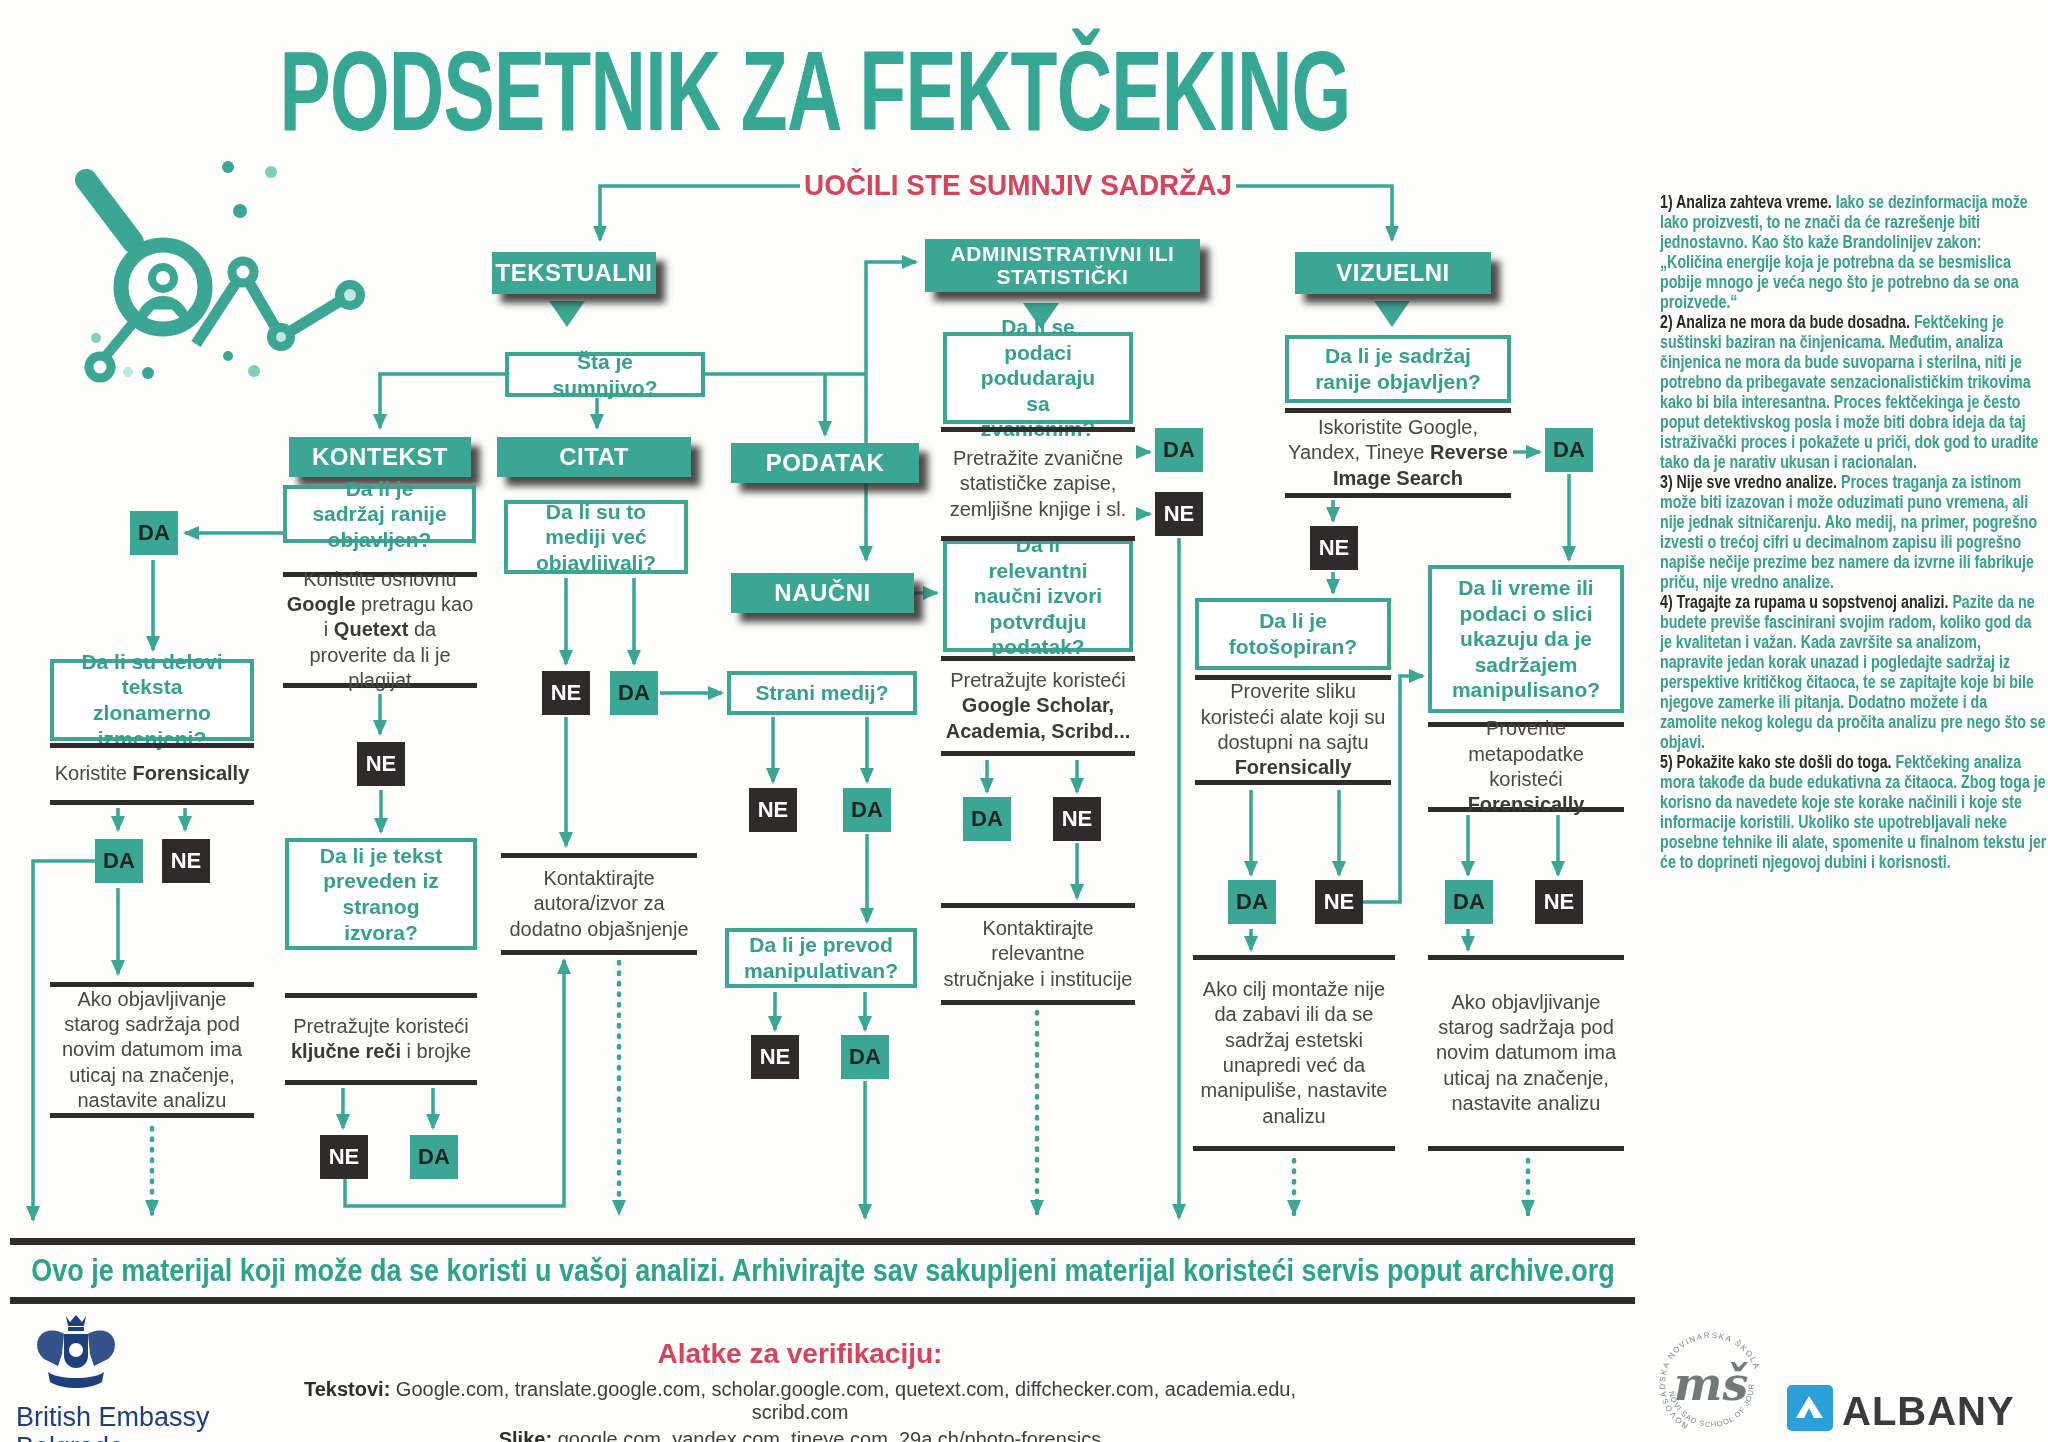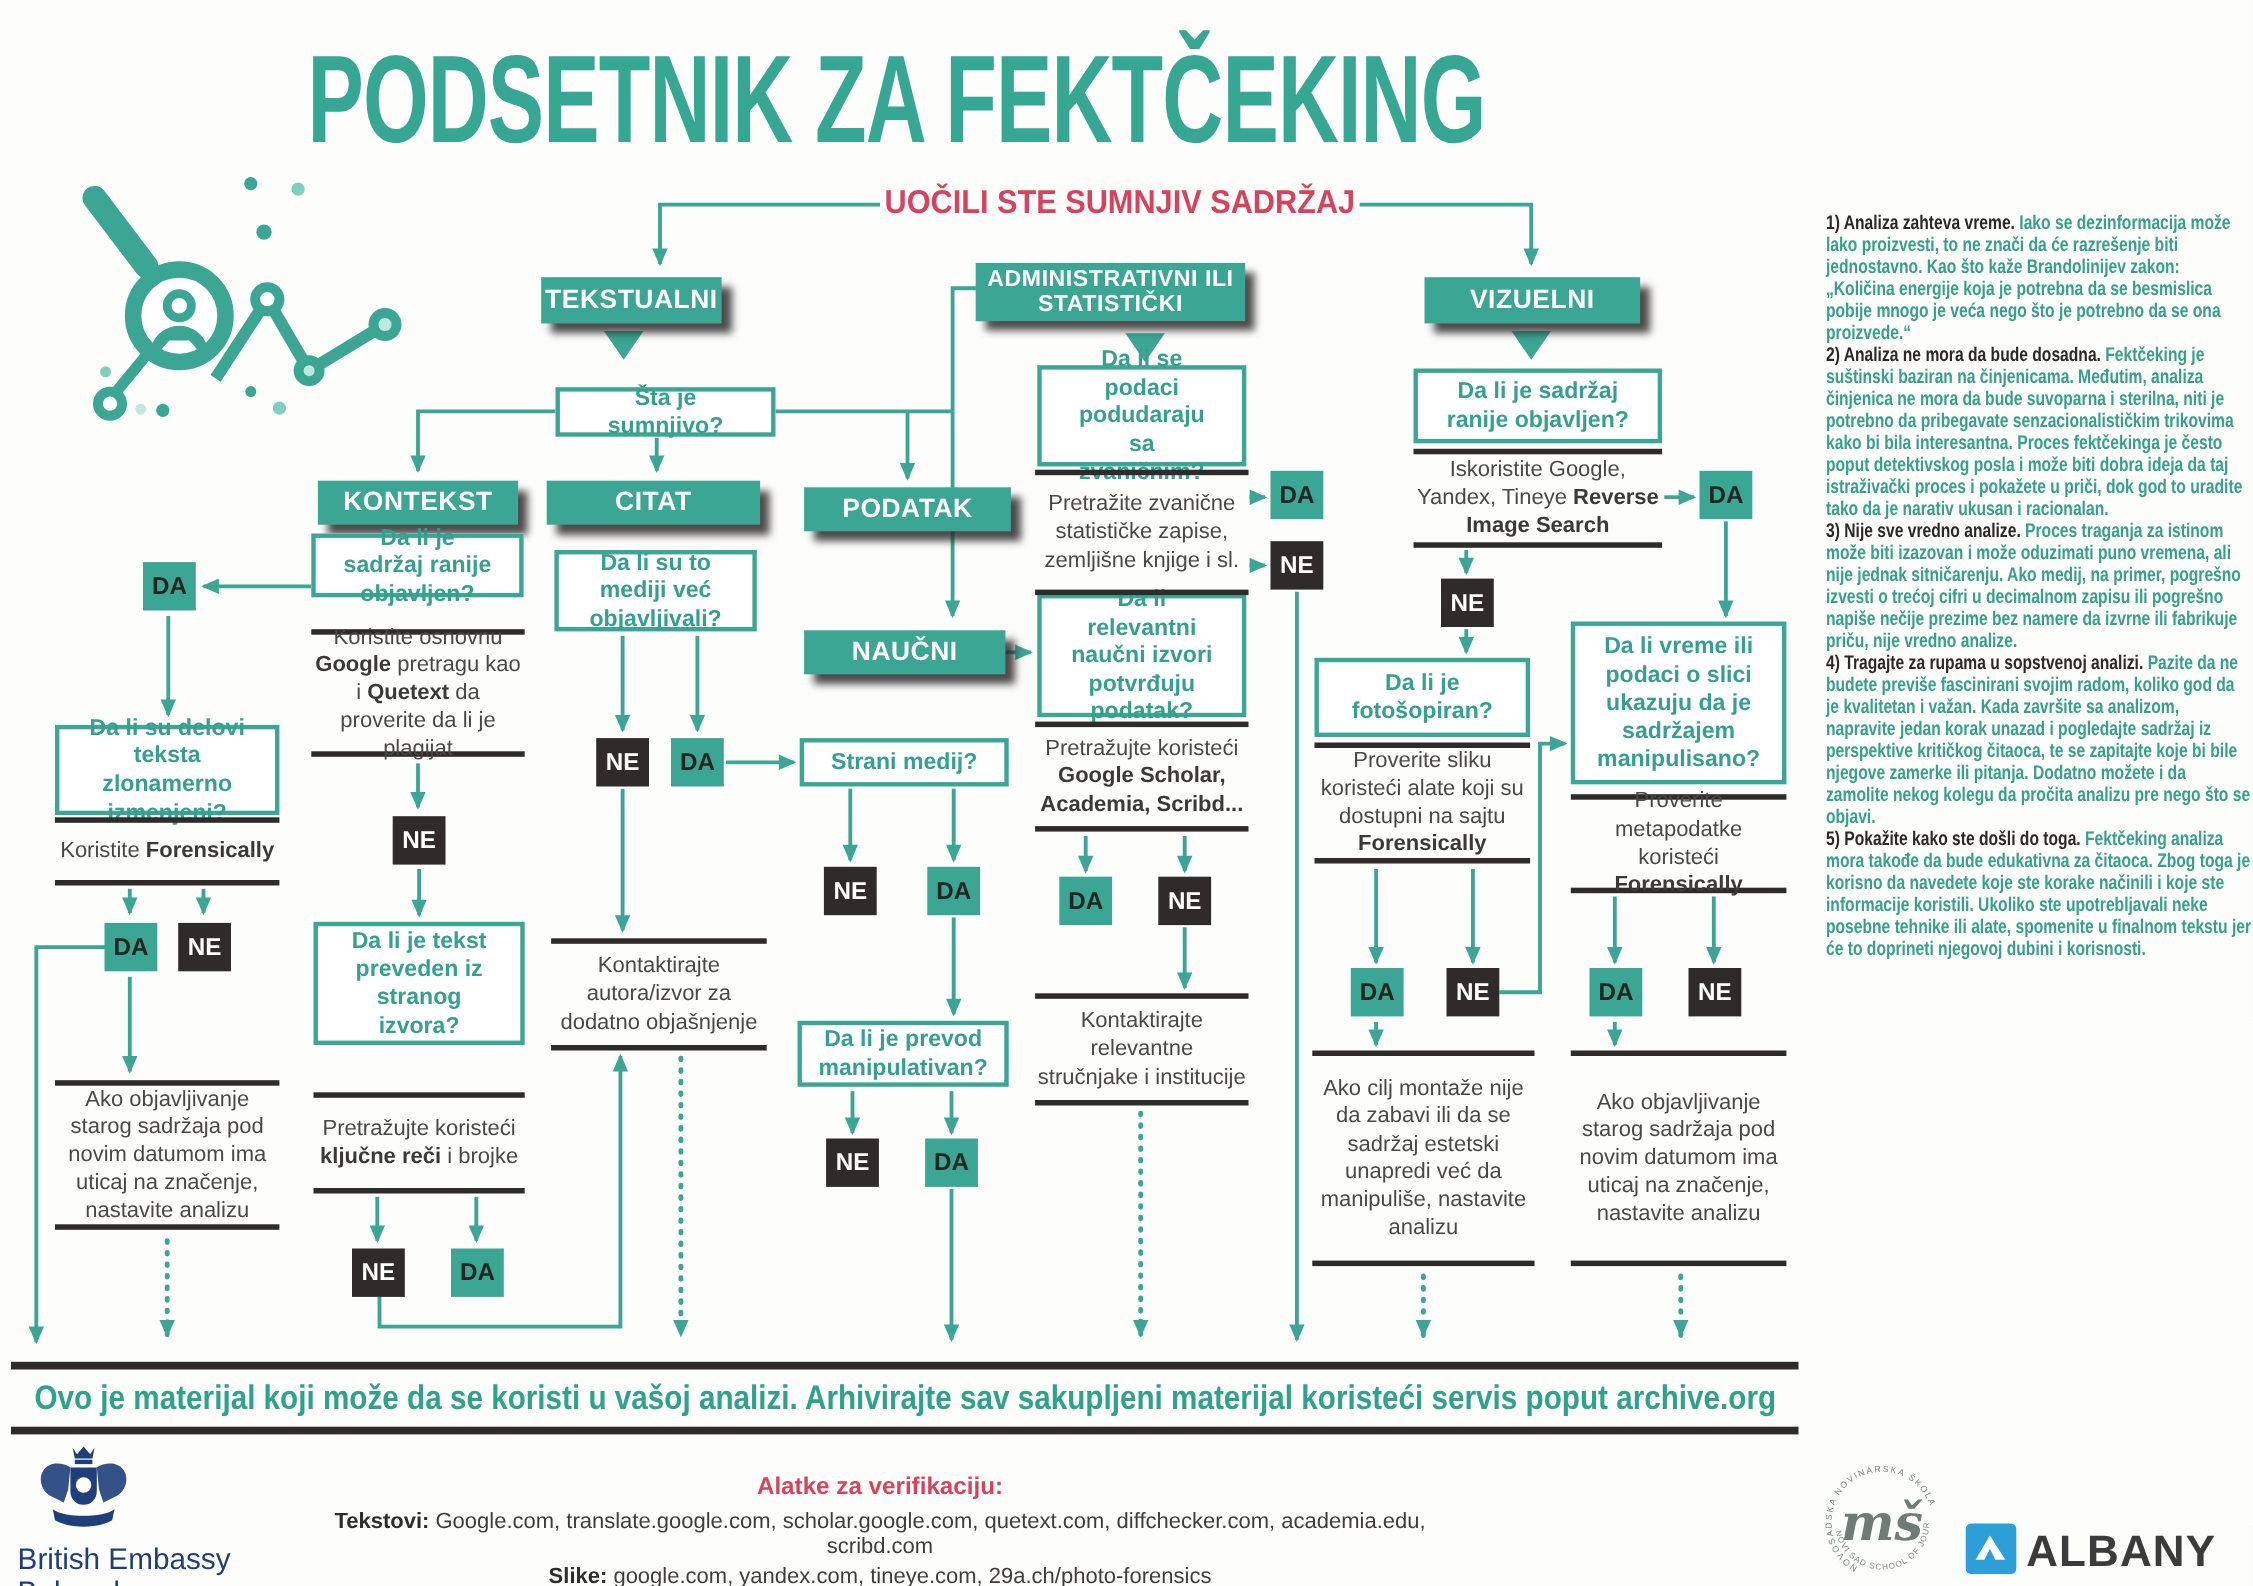--- a/index.html
+++ b/index.html
@@ -29,21 +29,21 @@
   #banner{left:10px;top:1238px;width:1625px;border-top:7px solid #2E2B2A;border-bottom:7px solid #2E2B2A;
           height:66px;box-sizing:border-box;display:flex;align-items:center;justify-content:center;}
   #banner span{display:block;white-space:nowrap;color:#2FA28C;font-weight:bold;font-size:31px;
           transform:scaleX(.87);transform-origin:50% 50%;}
   #sidebar{left:1660px;top:192px;width:490px;transform:scaleX(.79);transform-origin:0 0;
            font-size:18px;font-weight:bold;line-height:20px;color:#36A088;}
   #sidebar p{margin:0 0 0 0;}
   #sidebar .h{color:#2B2827;}
   .footer-txt{color:#3f3d3c;font-size:20px;}
   .footer-txt b{color:#2f2d2c;}
-  #verif-title{color:#D7435C;font-weight:800;font-size:22px;}
+  #verif-title{color:#D7435C;font-weight:800;font-size:28px;}
   svg{display:block;}
 </style>
 </head>
 <body>
 
 <div id="canvas">
 
   <svg class="abs" style="left:0;top:0" width="2048" height="1442" viewBox="0 0 2048 1442">
     <defs>
       <marker id="ah" markerWidth="20" markerHeight="18" refX="15" refY="8" orient="auto" markerUnits="userSpaceOnUse">
@@ -135,21 +135,21 @@
     <circle cx="148" cy="253" r="6" fill="#3AA693"></circle>
     <circle cx="228" cy="236" r="5" fill="#3AA693"></circle>
     <circle cx="254" cy="251" r="6" fill="#7fcfbd"></circle>
     <circle cx="128" cy="252" r="5" fill="#BFE8DF"></circle>
   </svg>
 
   <div id="title" class="abs">PODSETNIK ZA FEKTČEKING</div>
   <div id="alert-label" class="abs">UOČILI STE SUMNJIV SADRŽAJ</div>
 
   <div class="abs hdr" style="left:492px;top:252px;width:164px;height:42px">TEKSTUALNI</div>
-  <div class="abs hdr" style="left:887px;top:239px;width:233px;height:53px;font-size:21px;padding:0 6px">ADMINISTRATIVNI ILI STATISTIČKI</div>
+  <div class="abs hdr" style="left:925px;top:239px;width:233px;height:53px;font-size:21px;padding:0 21px">ADMINISTRATIVNI ILI STATISTIČKI</div>
   <div class="abs hdr" style="left:1295px;top:252px;width:196px;height:42px">VIZUELNI</div>
   <div class="abs hdr" style="left:289px;top:437px;width:182px;height:40px">KONTEKST</div>
   <div class="abs hdr" style="left:497px;top:437px;width:194px;height:40px">CITAT</div>
   <div class="abs hdr" style="left:731px;top:443px;width:188px;height:40px">PODATAK</div>
   <div class="abs hdr" style="left:731px;top:573px;width:183px;height:40px">NAUČNI</div>
 
   <div class="abs qbox" style="left:505px;top:352px;width:200px;height:45px">Šta je sumnjivo?</div>
   <div class="abs qbox" style="left:283px;top:485px;width:193px;height:58px">Da li je sadržaj ranije objavljen?</div>
   <div class="abs qbox" style="left:50px;top:659px;width:204px;height:82px">Da li su delovi teksta zlonamerno izmenjeni?</div>
   <div class="abs qbox" style="left:285px;top:838px;width:192px;height:112px">Da li je tekst preveden iz stranog izvora?</div>

